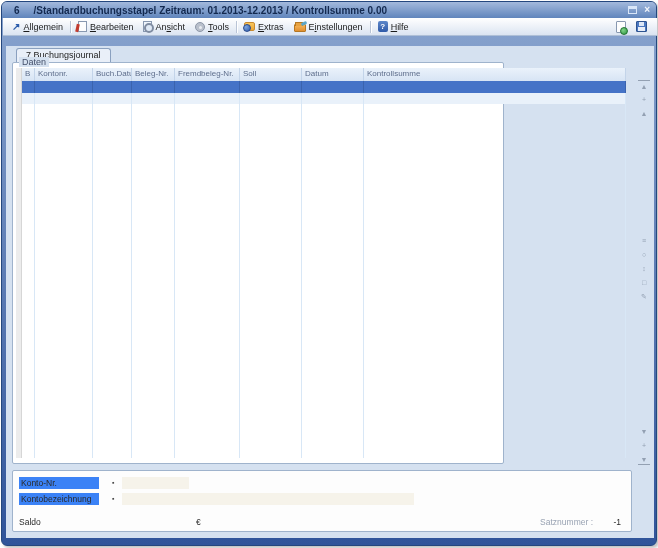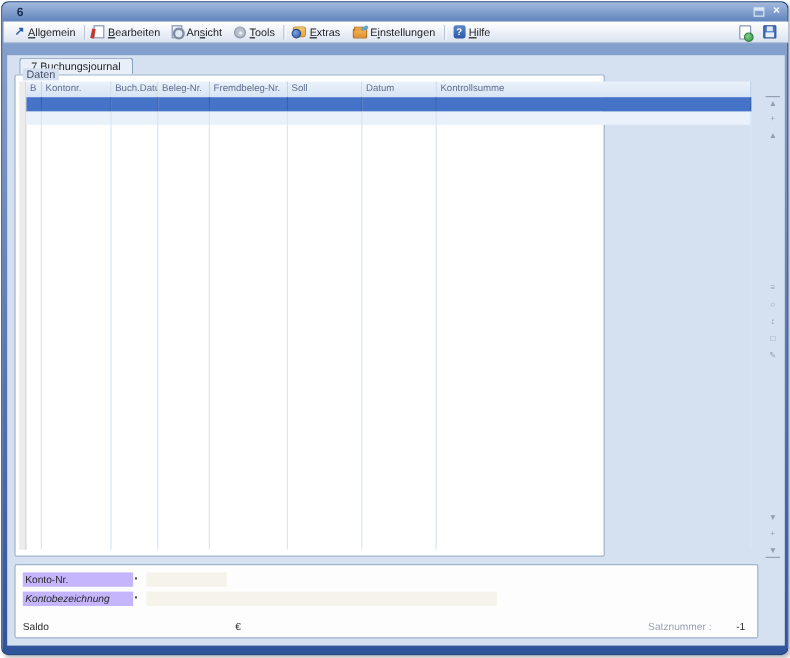--- a/index.html
+++ b/index.html
@@ -85,34 +85,35 @@
   
   .side-strip{position:absolute;right:2px;top:16px;width:16px;height:402px;}
   .side-icon{position:absolute;left:2px;width:12px;height:11px;text-align:center;
     font-size:7px;line-height:11px;color:#93a0b2;cursor:default;}
   .side-icon.overline{border-top:1px solid #93a0b2;}
   .side-icon.underline{border-bottom:1px solid #93a0b2;}
 
   
   .footer{position:absolute;left:6px;top:424px;width:620px;height:62px;
     background:#fdfdfd;border:1px solid #9fb3cc;border-radius:2px;}
-  .f-label{position:absolute;left:6px;width:92px;height:12px;background:#c4b5fd;
+  .f-label{position:absolute;left:6px;width:80px;height:12px;background:#3b82f6;
     font-size:8.5px;color:#2a2a2a;line-height:12px;padding-left:2px;}
   .f-marker{position:absolute;left:99px;width:6px;font-size:7px;color:#4a4a4a;line-height:12px;}
   .f-field{position:absolute;left:109px;height:12px;background:#f6f3ea;}
   .f-text{position:absolute;font-size:8.5px;color:#2a2a2a;line-height:12px;}
   .f-muted{color:#98a2b2;}
 </style>
 </head>
 <body>
 
 <div class="window">
 
   <div class="titlebar">
     <span class="win-id">6</span>
+    <span class="win-title">/Standardbuchungsstapel Zeitraum: 01.2013-12.2013 / Kontrollsumme 0.00</span>
     <span class="title-controls">
       <span class="icon-restore"></span>
       <span class="btn-close">×</span>
     </span>
   </div>
 
   <div class="menubar">
     <span id="menu-items" style="display:flex;align-items:center;">
         <span class="menu-item">
           <span class="mi-icon arrow-up-right-icon">↗</span>
@@ -204,21 +205,21 @@
         <span class="side-icon" style="top: 364px;">▼</span>
         <span class="side-icon" style="top: 378px;">+</span>
         <span class="side-icon underline" style="top: 392px;">▼</span>
       </div>
 
     <div class="footer">
       <span class="f-label" style="top:6px;">Konto-Nr.</span>
       <span class="f-marker" style="top:6px;">▪</span>
       <span class="f-field" style="top:6px;width:67px;"></span>
 
-      <span class="f-label" style="top:22px;font-style:italic;">Kontobezeichnung</span>
+      <span class="f-label" style="top:22px;">Kontobezeichnung</span>
       <span class="f-marker" style="top:22px;">▪</span>
       <span class="f-field" style="top:22px;width:292px;"></span>
 
       <span class="f-text" style="left:6px;top:45px;">Saldo</span>
       <span class="f-text" style="left:183px;top:45px;">€</span>
       <span class="f-text f-muted" style="right:38px;top:45px;">Satznummer :</span>
       <span class="f-text" style="right:10px;top:45px;">-1</span>
     </div>
 
   </div>

